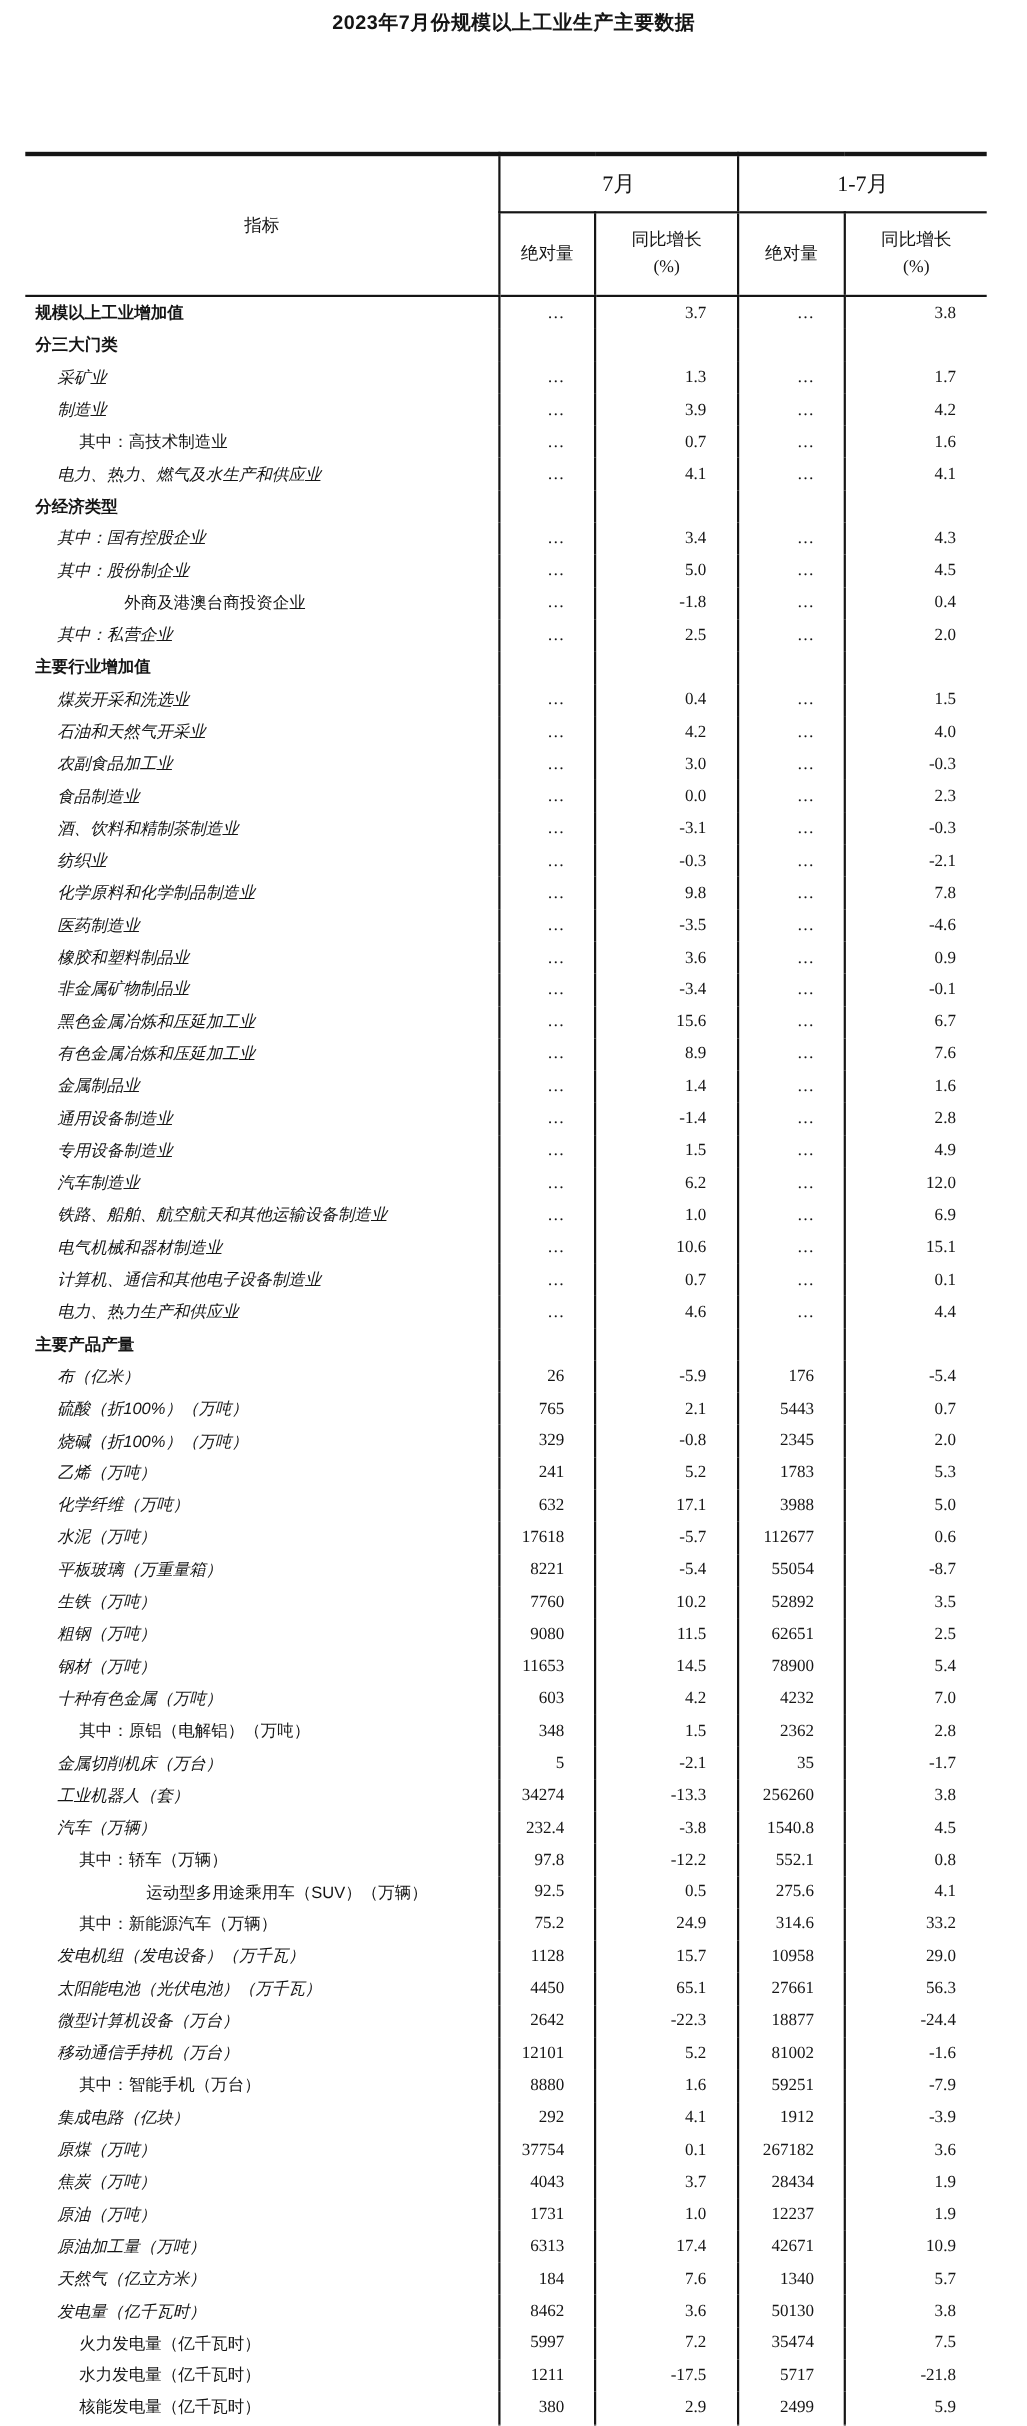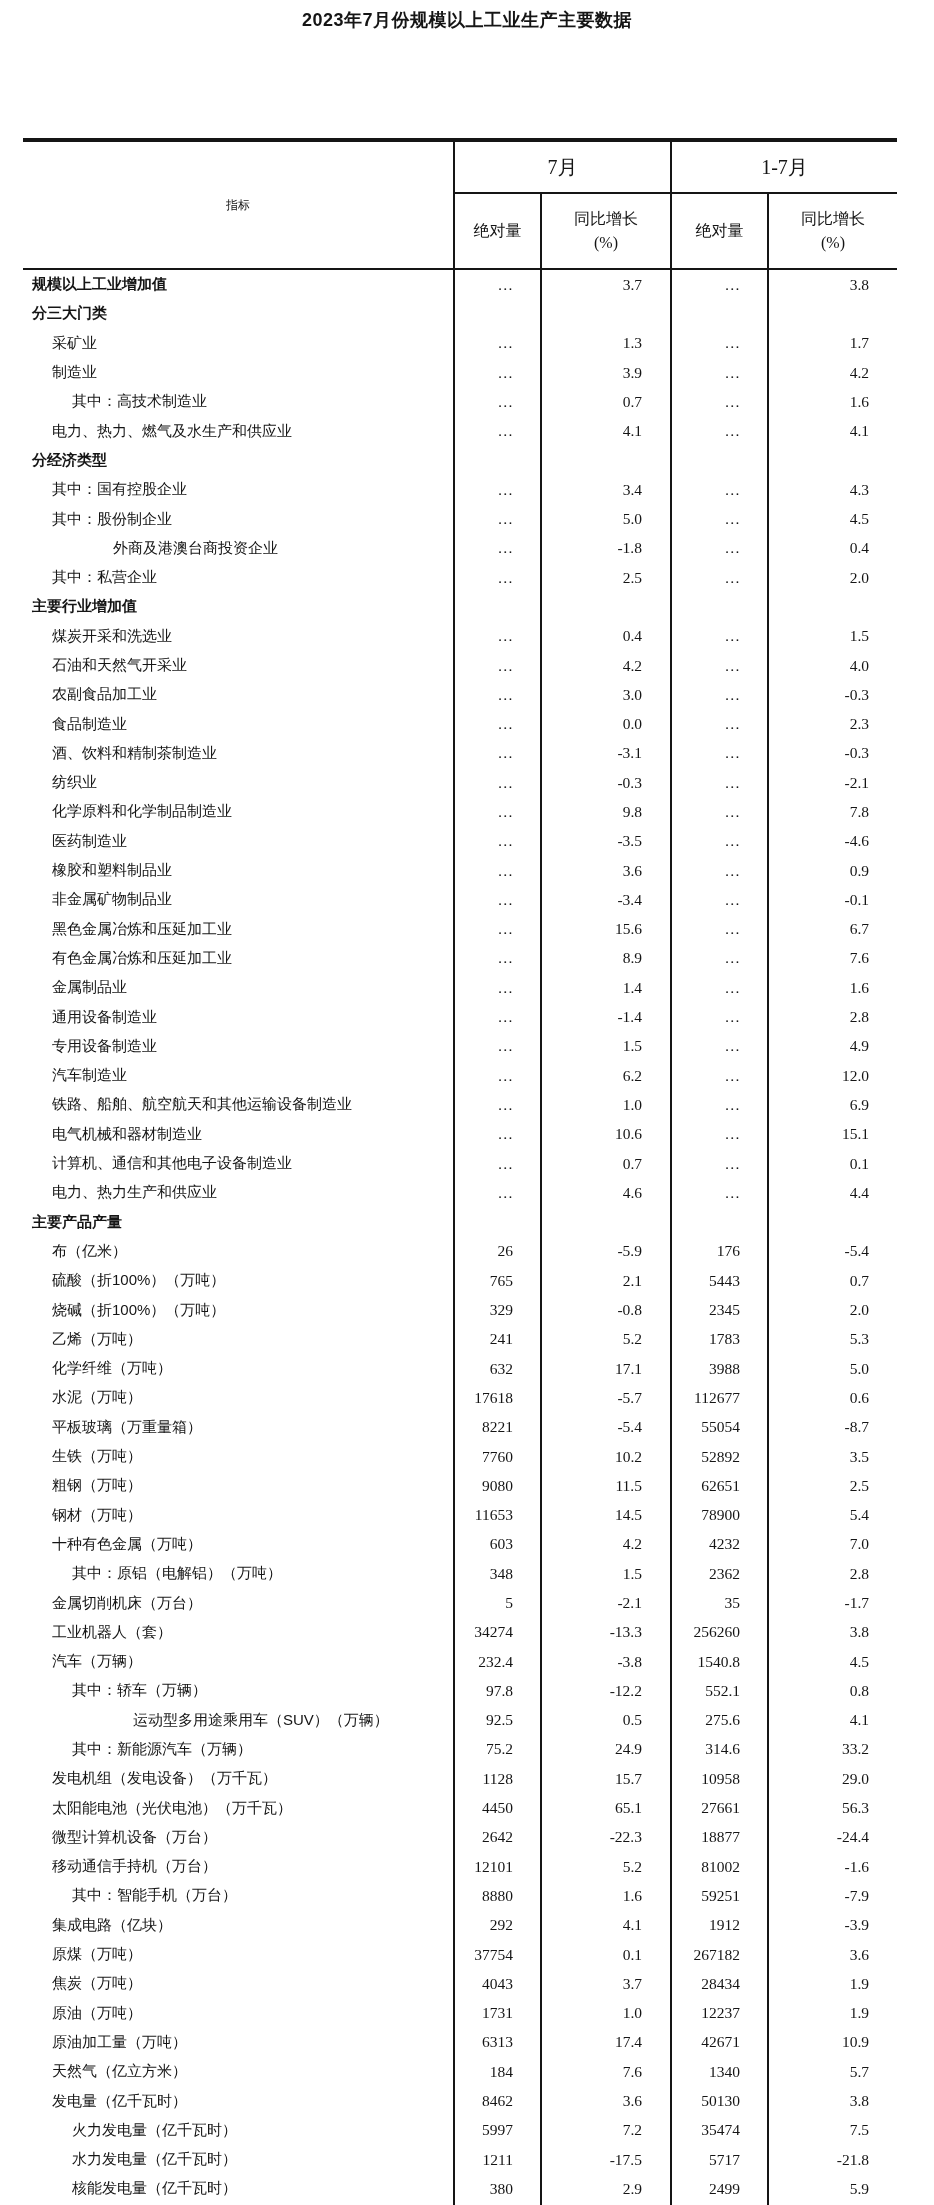--- a/index.html
+++ b/index.html
@@ -42,21 +42,21 @@
   col.c-a1  { width: 87px; }
   col.c-g1  { width: 130px; }
   col.c-a2  { width: 97px; }
   col.c-g2  { width: 129px; }
 
   th { font-weight: normal; }
   .v { border-left: 2px solid #151515; }
 
   .th-indicator {
     border-bottom: 2.5px solid #151515;
-    font-size: 12px;
+    font-size: 16px;
     text-align: center;
     vertical-align: middle;
   }
   .th-period {
     border-bottom: 2px solid #151515;
     height: 48px;
     font-size: 20px;
     text-align: center;
     vertical-align: middle;
   }
@@ -73,21 +73,21 @@
     vertical-align: middle;
     font-size: 15.5px;
     overflow: hidden;
     white-space: nowrap;
   }
   td.label { font-size: 15px; font-family: "Liberation Sans", "DejaVu Sans", sans-serif; }
   td.num   { text-align: right; padding-right: 27px; }
   td.g     { padding-right: 28px; }
   .bold    { font-weight: bold; }
   .ind0 { padding-left: 9px; }
-  .ind1 { padding-left: 29px; }
+  .ind1 { padding-left: 29px; font-style: italic; }
   .ind2 { padding-left: 49px; }
   .ind3 { padding-left: 90px; margin-top: 34px; }
   .ind4 { padding-left: 110px; }
 </style>
 </head>
 <body>
 
 <div class="page">
   <div class="title">2023年7月份规模以上工业生产主要数据</div>
 

